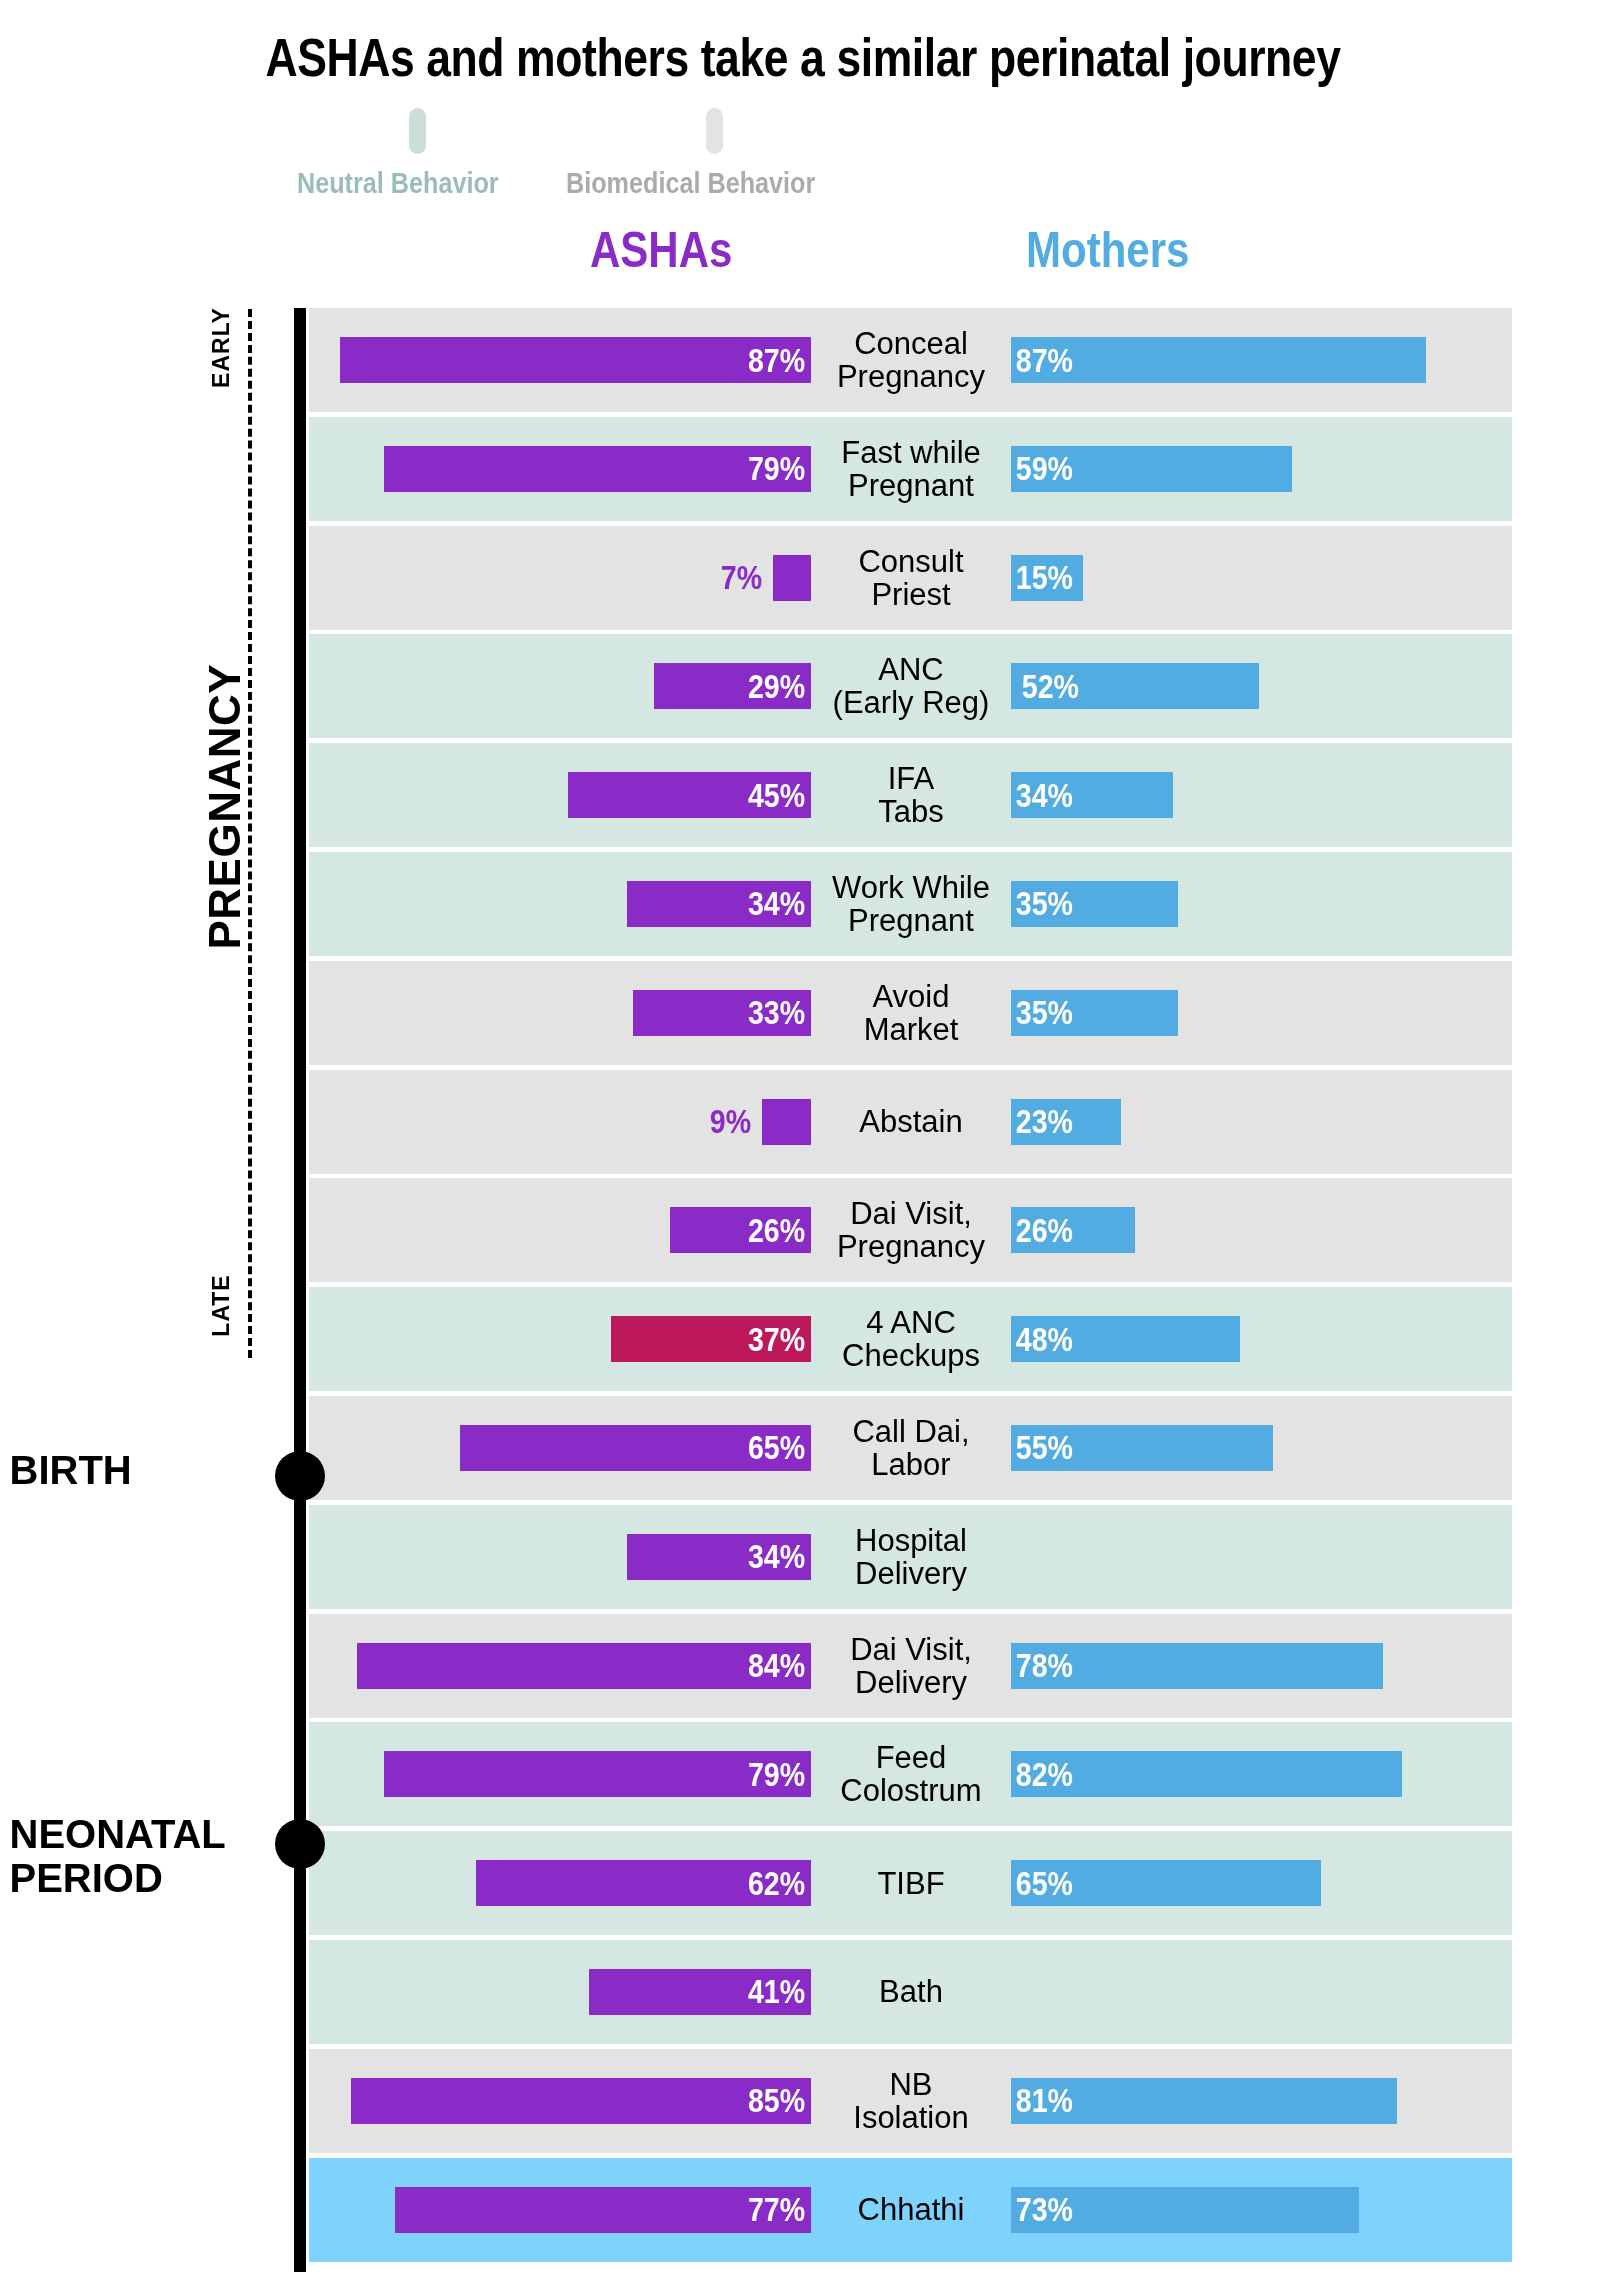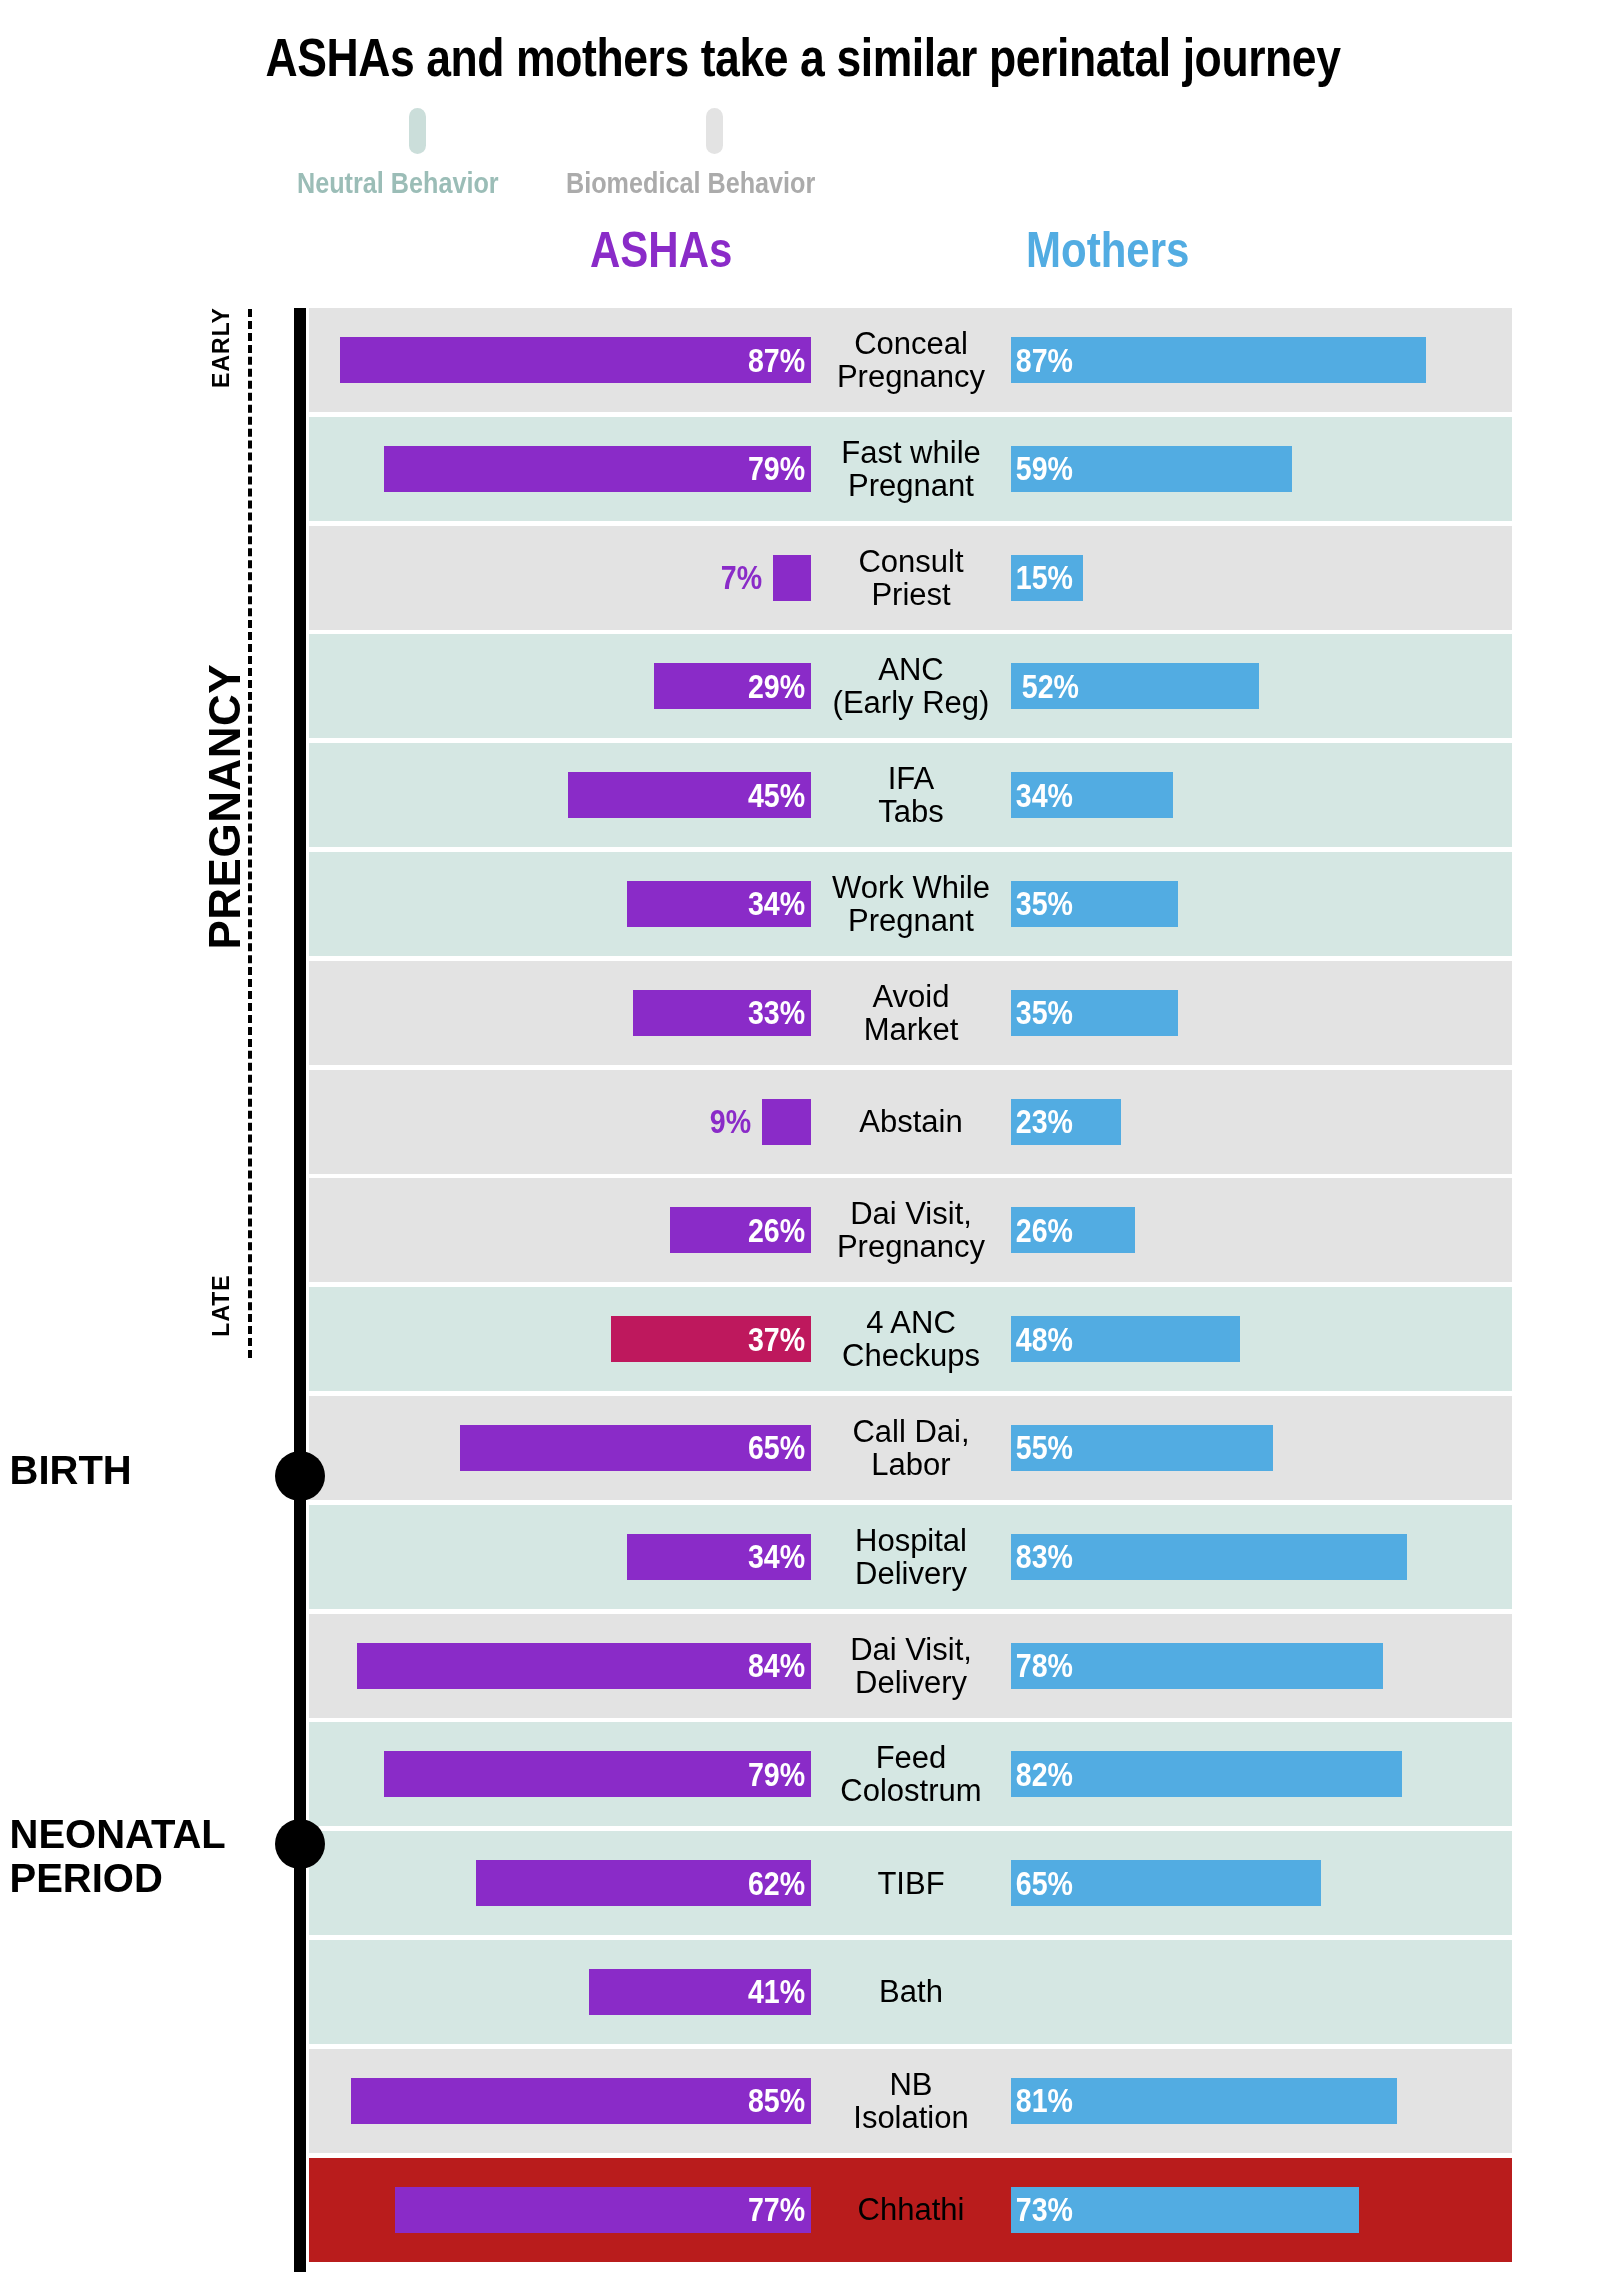--- a/index.html
+++ b/index.html
@@ -438,25 +438,20 @@
         </div>
       </div>
       <div class="row" style="background: rgb(213, 231, 227);">
         <div class="half-left">
           <div class="bar-purple" style="width: 184px; background: rgb(138, 43, 200);">
             <span class="val">34%</span>
           </div>
         </div>
         <div class="cat">Hospital
 Delivery</div>
-        <div class="half-right">
-          <div class="bar-blue" style="width: 396px; background: rgb(82, 172, 226);">
-            <span class="val">83%</span>
-          </div>
-        </div>
       </div>
       <div class="row" style="background: rgb(227, 227, 227);">
         <div class="half-left">
           <div class="bar-purple" style="width: 454px; background: rgb(138, 43, 200);">
             <span class="val">84%</span>
           </div>
         </div>
         <div class="cat">Dai Visit,
 Delivery</div>
         <div class="half-right">
@@ -507,21 +502,21 @@
           </div>
         </div>
         <div class="cat">NB
 Isolation</div>
         <div class="half-right">
           <div class="bar-blue" style="width: 386px; background: rgb(82, 172, 226);">
             <span class="val">81%</span>
           </div>
         </div>
       </div>
-      <div class="row" style="background: #b91c1c;">
+      <div class="row" style="background: #7dd3fc;">
         <div class="half-left">
           <div class="bar-purple" style="width: 416px; background: rgb(138, 43, 200);">
             <span class="val">77%</span>
           </div>
         </div>
         <div class="cat">Chhathi</div>
         <div class="half-right">
           <div class="bar-blue" style="width: 348px; background: rgb(82, 172, 226);">
             <span class="val">73%</span>
           </div>

